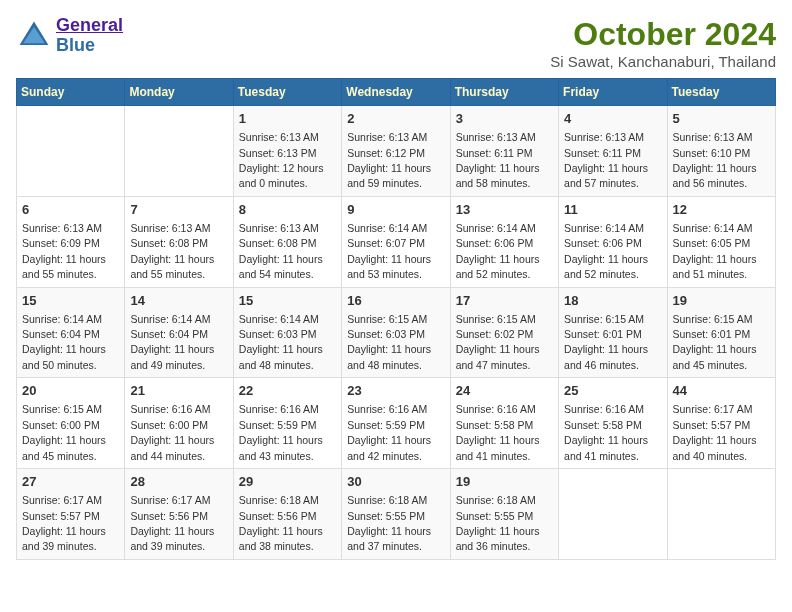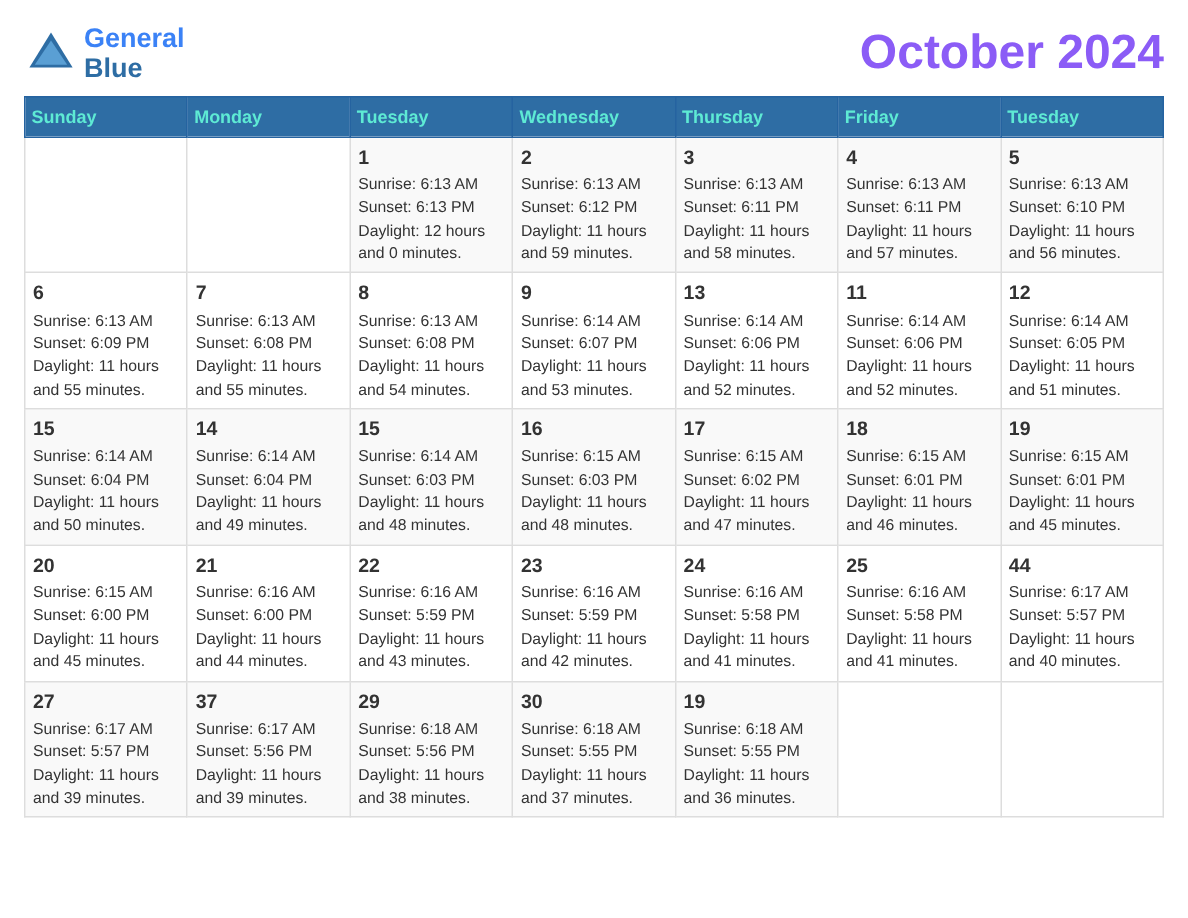--- a/index.html
+++ b/index.html
@@ -19,47 +19,47 @@
     .logo {
       display: flex;
       align-items: center;
       gap: 4px;
     }
     .logo-text {
       font-size: 18px;
       font-weight: bold;
       line-height: 1.1;
     }
-    .logo-general { color: #3b82f6; }
+    .logo-general { color: #4c1d95; text-decoration: underline; }
     .logo-blue { color: #2e6da4; }
     .logo-icon {
       width: 36px;
       height: 36px;
     }
     .title-block {
       text-align: right;
     }
     .title-block h1 {
       font-size: 32px;
       font-weight: bold;
-      color: #8b5cf6;
+      color: #4d7c0f;
     }
     .title-block h2 {
       font-size: 15px;
       font-weight: normal;
       color: #555;
     }
     .calendar {
       width: 100%;
       border-collapse: collapse;
       font-size: 11px;
     }
     .calendar thead th {
       background-color: #2e6da4;
-      color: #5eead4;
+      color: #fef9c3;
       padding: 6px 4px;
       text-align: left;
       font-size: 12px;
       font-weight: bold;
       border: 1px solid #2563a0;
     }
     .calendar tbody td {
       vertical-align: top;
       border: 1px solid #ddd;
       padding: 4px 5px;
@@ -97,20 +97,21 @@
       <polygon points="20,4 36,30 4,30" fill="#2e6da4"></polygon>
       <polygon points="20,10 32,28 8,28" fill="#5a9fd4"></polygon>
     </svg>
     <div class="logo-text">
       <span class="logo-general">General</span><br>
       <span class="logo-blue">Blue</span>
     </div>
   </div>
   <div class="title-block">
     <h1>October 2024</h1>
+    <h2>Si Sawat, Kanchanaburi, Thailand</h2>
   </div>
 </div>
 
 <table class="calendar">
   <thead>
     <tr>
     <th>Sunday</th>
         <th>Monday</th>
         <th>Tuesday</th>
         <th>Wednesday</th>
@@ -205,21 +206,21 @@
 Sunset: 5:58 PM
 Daylight: 11 hours and 41 minutes.</span></td>
         <td><span class="day-number">44</span><span class="day-detail" style="white-space: pre-line;">Sunrise: 6:17 AM
 Sunset: 5:57 PM
 Daylight: 11 hours and 40 minutes.</span></td>
       </tr>
       <tr>
         <td><span class="day-number">27</span><span class="day-detail" style="white-space: pre-line;">Sunrise: 6:17 AM
 Sunset: 5:57 PM
 Daylight: 11 hours and 39 minutes.</span></td>
-        <td><span class="day-number">37</span><span class="day-detail" style="white-space: pre-line;">Sunrise: 6:17 AM
+        <td><span class="day-number">28</span><span class="day-detail" style="white-space: pre-line;">Sunrise: 6:17 AM
 Sunset: 5:56 PM
 Daylight: 11 hours and 39 minutes.</span></td>
         <td><span class="day-number">29</span><span class="day-detail" style="white-space: pre-line;">Sunrise: 6:18 AM
 Sunset: 5:56 PM
 Daylight: 11 hours and 38 minutes.</span></td>
         <td><span class="day-number">30</span><span class="day-detail" style="white-space: pre-line;">Sunrise: 6:18 AM
 Sunset: 5:55 PM
 Daylight: 11 hours and 37 minutes.</span></td>
         <td><span class="day-number">19</span><span class="day-detail" style="white-space: pre-line;">Sunrise: 6:18 AM
 Sunset: 5:55 PM

